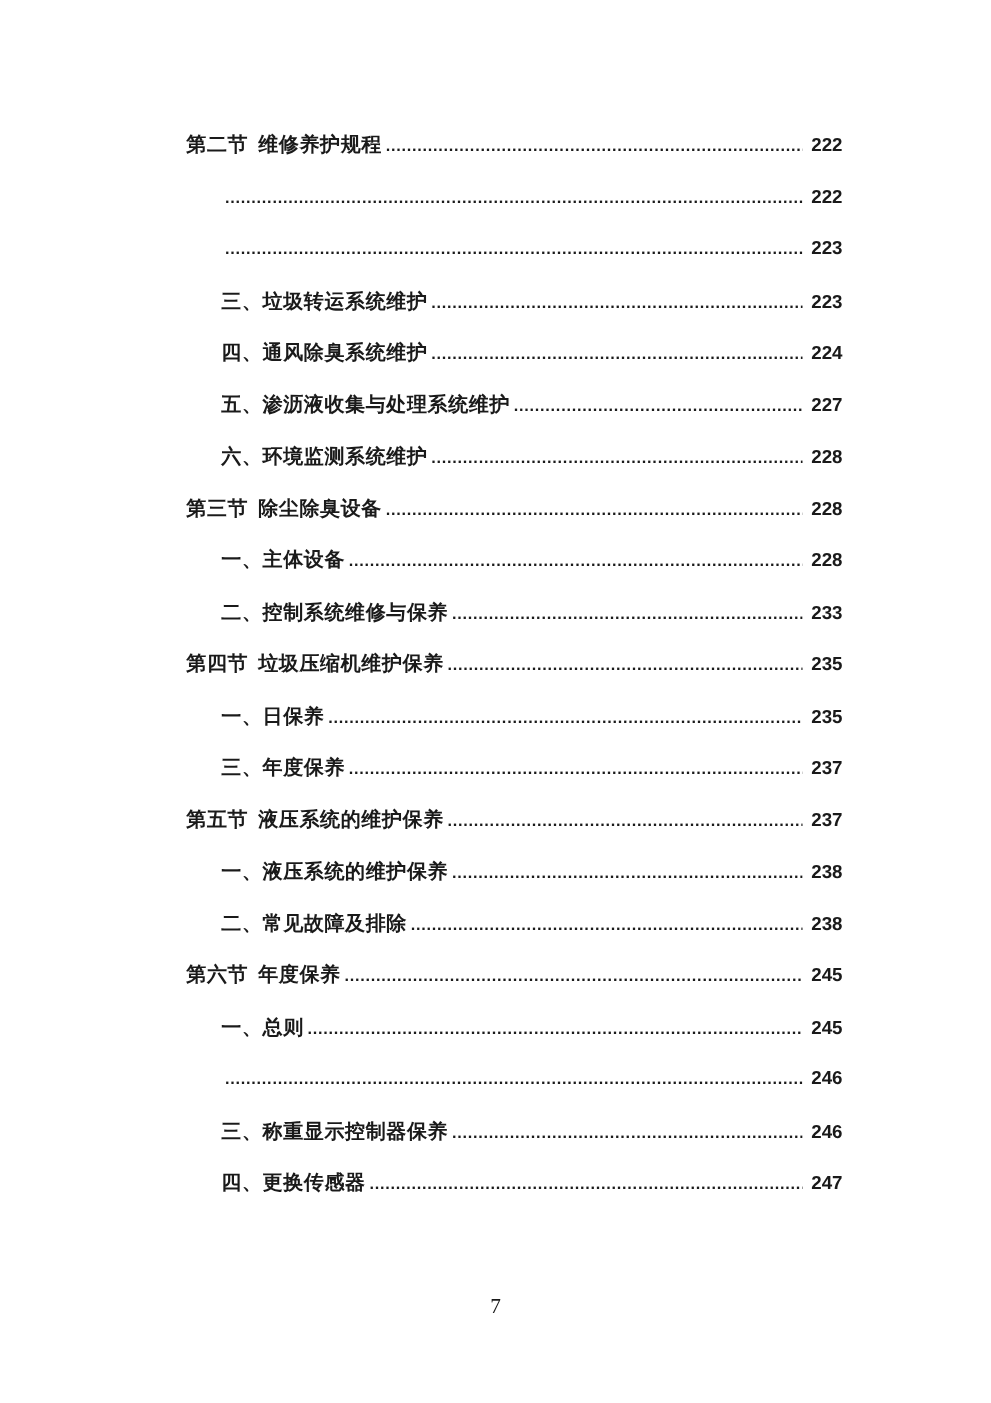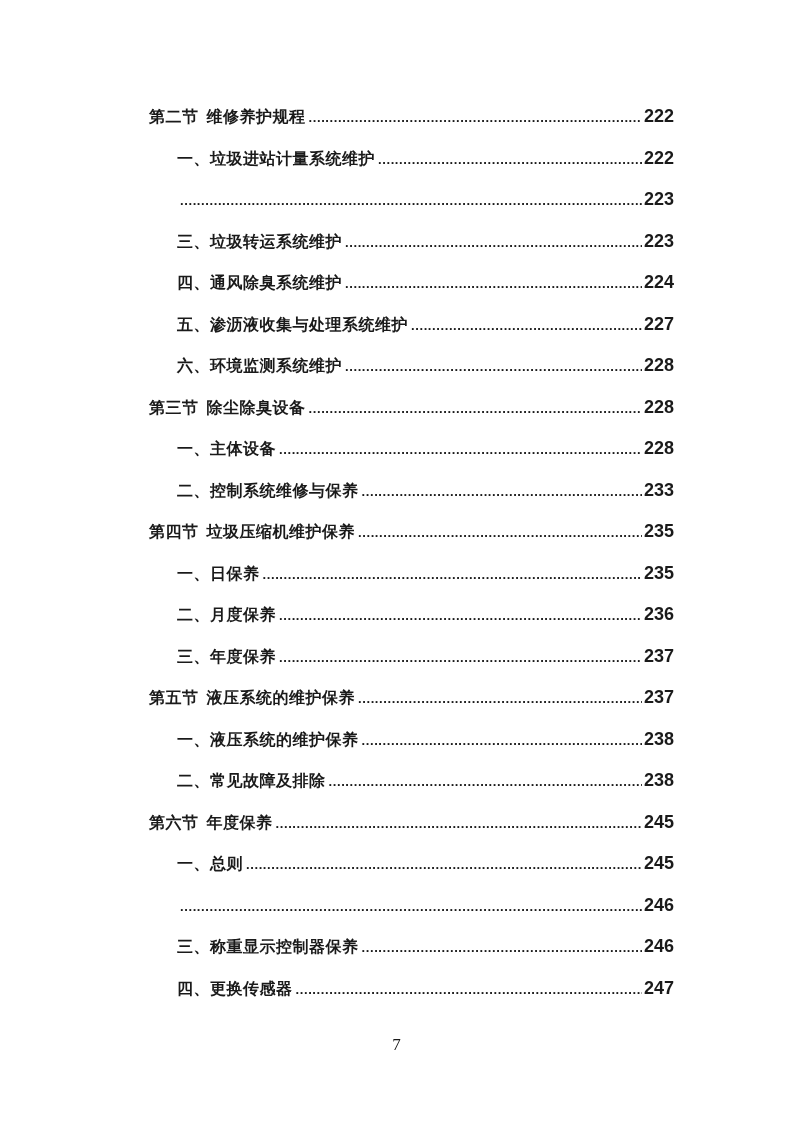--- a/index.html
+++ b/index.html
@@ -49,21 +49,21 @@
       font-size: 13px;
       letter-spacing: 0.6px;
       color: #1a1a1a;
     }
     .toc-leader::before {
       content: "....................................................................................................................................................................................................................";
     }
     .toc-page {
       flex: 0 0 auto;
       font-family: "Liberation Sans", sans-serif;
-      font-size: 18px;
+      font-size: 15px;
       text-align: right;
       min-width: 30px;
     }
     .page-number {
       position: absolute;
       top: 1035px;
       left: 0;
       width: 793px;
       text-align: center;
       font-family: "Liberation Serif", serif;
@@ -75,21 +75,20 @@
 <body>
 
 <div class="toc">
 
   <div class="toc-row level-1">
     <span class="toc-title"><span>第二节</span><span class="gap"></span><span>维修养护规程</span></span>
     <span class="toc-leader"></span>
     <span class="toc-page">222</span>
   </div>
   <div class="toc-row level-2">
-    <span class="toc-title">一、垃圾进站计量系统维护</span>
     <span class="toc-leader"></span>
     <span class="toc-page">222</span>
   </div>
   <div class="toc-row level-2">
     <span class="toc-leader"></span>
     <span class="toc-page">223</span>
   </div>
   <div class="toc-row level-2">
     <span class="toc-title">三、垃圾转运系统维护</span>
     <span class="toc-leader"></span>
@@ -131,25 +130,20 @@
     <span class="toc-title"><span>第四节</span><span class="gap"></span><span>垃圾压缩机维护保养</span></span>
     <span class="toc-leader"></span>
     <span class="toc-page">235</span>
   </div>
   <div class="toc-row level-2">
     <span class="toc-title">一、日保养</span>
     <span class="toc-leader"></span>
     <span class="toc-page">235</span>
   </div>
   <div class="toc-row level-2">
-    <span class="toc-title">二、月度保养</span>
-    <span class="toc-leader"></span>
-    <span class="toc-page">236</span>
-  </div>
-  <div class="toc-row level-2">
     <span class="toc-title">三、年度保养</span>
     <span class="toc-leader"></span>
     <span class="toc-page">237</span>
   </div>
 
   <div class="toc-row level-1">
     <span class="toc-title"><span>第五节</span><span class="gap"></span><span>液压系统的维护保养</span></span>
     <span class="toc-leader"></span>
     <span class="toc-page">237</span>
   </div>

